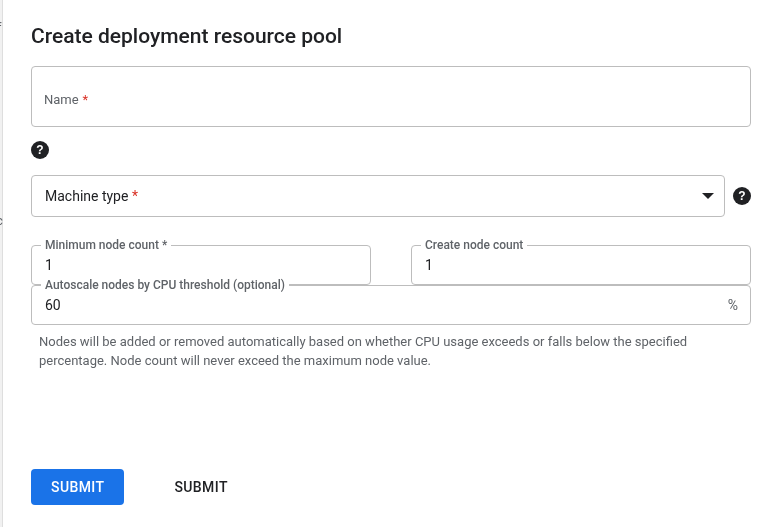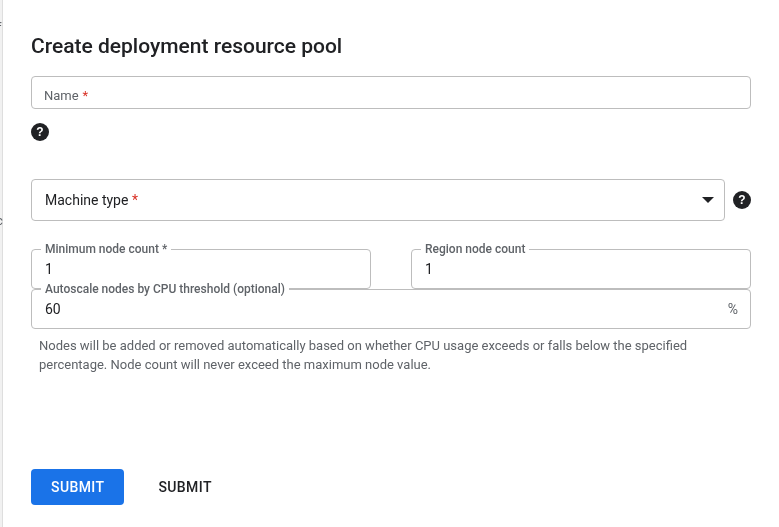--- a/index.html
+++ b/index.html
@@ -7,21 +7,21 @@
       font-family:"Google Sans",Roboto,Arial,sans-serif;
       background:#f1f1f1;
       width:779px;height:527px;
       position:relative;
     }
     .frag{position:absolute;color:#5f6368;font-size:13px;font-family:Roboto,Arial,sans-serif}
     .frag.f1{left:-3px;top:20px}
     .frag.f2{left:-4px;top:213px}
     .panel{
       position:absolute;left:3px;top:0;right:0;bottom:0;
-      background:#fff;padding:30px 28px 22px 28px;
+      background:#fff;padding:20px 28px 22px 28px;
       display:flex;flex-direction:column;
       box-shadow:-1px 0 0 rgba(0,0,0,.08);
     }
     .body{flex:1 1 auto}
     h1{
       font-size:21px;font-weight:500;color:#202124;letter-spacing:0;margin:4px 0 18px 0;
       font-family:"Google Sans",Roboto,Arial,sans-serif;
     }
     .text-field{
       position:relative;border:1px solid #bdbdbd;border-radius:4px;
@@ -38,63 +38,63 @@
     .text-field .req{color:#d93025;font-weight:400}
     .text-field input{
       border:none;outline:none;width:100%;height:38px;padding:0 13px;
       font-size:14px;color:#202124;background:transparent;font-family:Roboto,Arial,sans-serif;
     }
     .text-field.with-suffix input{padding-right:36px}
     .text-field .suffix{
       position:absolute;right:12px;top:50%;transform:translateY(-50%);
       font-size:14px;color:#5f6368
     }
-    .name-field{height:33px;padding:4px 12px 0 12px;display:flex;flex-direction:column;justify-content:center}
+    .name-field{height:61px;padding:4px 12px 0 12px;display:flex;flex-direction:column;justify-content:center}
 
     .row-region{display:flex;align-items:center;gap:12px;margin-top:14px}
     .region-select{
       width:516px;height:50px;border:1px solid #dadce0;border-radius:4px;
       padding:6px 12px 0 12px;display:flex;flex-direction:column;justify-content:flex-start;
       position:relative;cursor:default;
     }
     .region-select .lbl{font-size:12px;color:#5f6368}
     .region-select .val{font-size:14px;color:#202124;margin-top:3px}
     .region-select .dd{
       position:absolute;right:10px;top:50%;transform:translateY(-50%);
       width:0;height:0;border-left:5px solid transparent;border-right:5px solid transparent;
       border-top:5px solid #757575
     }
     .help-icon{
       width:18px;height:18px;border-radius:50%;background:#202124;
       color:#fff;font-size:12px;font-weight:700;display:flex;align-items:center;justify-content:center;
       cursor:pointer;font-family:Arial;
     }
 
-    .row-machine{display:flex;align-items:center;gap:8px;margin-top:38px}
+    .row-machine{display:flex;align-items:center;gap:8px;margin-top:16px}
     .machine-select{
       flex:1;height:42px;border:1px solid #bdbdbd;border-radius:4px;
       padding:0 38px 0 13px;display:flex;align-items:center;position:relative;cursor:pointer;
     }
     .machine-select .lbl{font-size:14px;color:#202124}
     .machine-select .dd2{
       position:absolute;right:10px;top:50%;transform:translateY(-50%);
       width:0;height:0;border-left:6px solid transparent;border-right:6px solid transparent;
       border-top:6px solid #202124;
     }
 
     .row-nodes{display:flex;gap:40px;margin-top:28px}
     .row-nodes .text-field{flex:1}
 
     .row-auto{}
     .helper{
       font-size:13px;color:#5f6368;line-height:1.45;margin-top:8px;padding:0 8px;
       font-family:Roboto,Arial,sans-serif;
     }
 
-    .footer{display:flex;align-items:center;gap:26px;padding-top:6px}
+    .footer{display:flex;align-items:center;gap:42px;padding-top:6px}
     .btn-primary{
       background:#1a73e8;color:#fff;border:none;border-radius:4px;
       height:36px;padding:0 20px;font-size:14px;font-weight:500;letter-spacing:.4px;
       font-family:"Google Sans",Roboto,Arial,sans-serif;cursor:pointer;
     }
     .btn-flat{
       background:transparent;border:none;color:#202124;font-size:14px;font-weight:500;
       letter-spacing:.4px;font-family:"Google Sans",Roboto,Arial,sans-serif;cursor:pointer;
       height:36px;padding:0 8px;
     }
@@ -134,21 +134,21 @@
     <div class="row-nodes">
       <div class="text-field">
         <span class="floating">
           <span>Minimum node count</span>
           <span>*</span>
         </span>
         <input type="text" value="1" style="">
       </div>
       <div class="text-field">
         <span class="floating">
-          <span>Region node count</span>
+          <span>Create node count</span>
         </span>
         <input type="text" value="1" style="">
       </div>
     </div>
 
     <div class="row-auto">
       <div class="text-field with-suffix">
         <span class="floating">Autoscale nodes by CPU threshold (optional)</span>
         <input type="text" value="60" style="">
         <span class="suffix">%</span>

